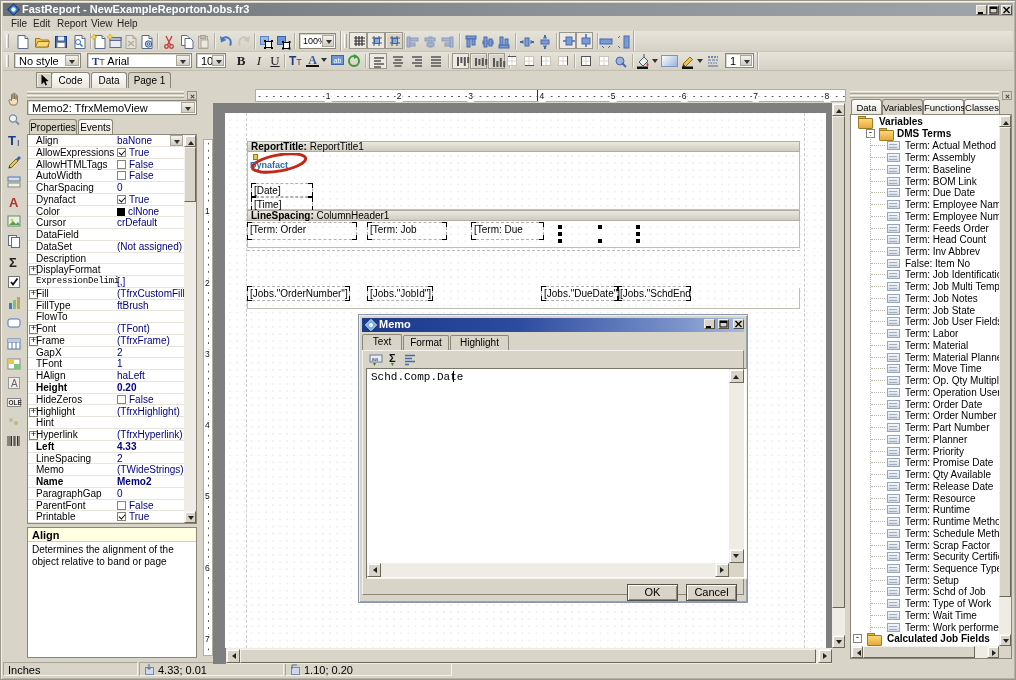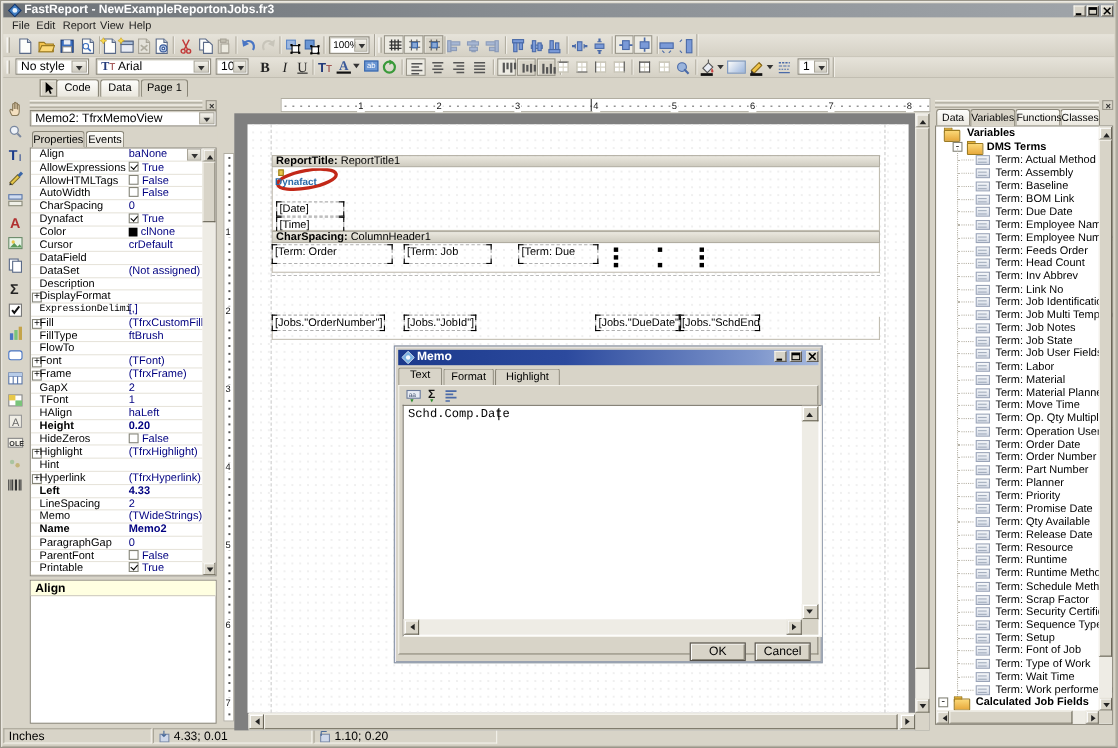--- a/index.html
+++ b/index.html
@@ -820,20 +820,21 @@
         <span class="nm" style="">Printable</span>
         <span class="vl"><span class="cbx c"></span>True</span>
       </div>
 <div class="sb" style="right:0;top:0;width:12px;bottom:0;"></div>
 <div class="sbtn up" style="right:0;top:0;width:12px;height:12px;"></div>
 <div class="sbtn dn" style="right:0;bottom:0;width:12px;height:12px;"></div>
 <div class="thumb" style="right:0;top:12px;width:12px;height:55px;"></div>
     </div>
   <div id="pdesc">
     <div class="hd">Align</div>
+    <div class="bd">Determines the alignment of the object relative to band or page</div>
   </div>
 </div>
 <div id="hruler">
     <span class="rnum" style="left:72.0px;top:1px;">1</span>
 <span class="rnum" style="left:143.2px;top:1px;">2</span>
 <span class="rnum" style="left:214.5px;top:1px;">3</span>
 <span class="rnum" style="left:285.8px;top:1px;">4</span>
 <span class="rnum" style="left:357.0px;top:1px;">5</span>
 <span class="rnum" style="left:428.2px;top:1px;">6</span>
 <span class="rnum" style="left:499.5px;top:1px;">7</span>
@@ -869,21 +870,21 @@
         <span class="cnr br"></span>
         <span style="position:absolute;left:2px;top:0px;">[Date]</span>
       </div>
 <div class="memo dash" style="left:26px;top:84px;width:62px;height:14px;">
         <span class="cnr tl"></span>
         <span class="cnr tr"></span>
         <span class="cnr bl"></span>
         <span class="cnr br"></span>
         <span style="position:absolute;left:2px;top:0px;">[Time]</span>
       </div>
-<div class="bandhdr" style="top:97px;"><b>CharSpacing:</b> ColumnHeader1</div>
+<div class="bandhdr" style="top:97px;"><b>LineSpacing:</b> ColumnHeader1</div>
 <div class="bandbody" style="top:108px;height:27px;"></div>
 <div class="memo dash" style="left:22px;top:109px;width:110px;height:18px;">
         <span class="cnr tl"></span>
         <span class="cnr tr"></span>
         <span class="cnr bl"></span>
         <span class="cnr br"></span>
         <span style="position:absolute;left:2px;top:0px;">[Term: Order</span>
       </div>
 <div class="memo dash" style="left:142px;top:109px;width:80px;height:18px;">
         <span class="cnr tl"></span>
@@ -1015,21 +1016,21 @@
         <span style="position:absolute;left:54px;top:0;">Term: Head Count</span>
       </div>
 <div class="trow" style="top:131.0px;">
         <span style="position:absolute;left:20px;top:5px;width:14px;border-top:1px dotted #b8b4a8;"></span>
         <span class="vicon" style="left:36px;top:1px;"></span>
         <span style="position:absolute;left:54px;top:0;">Term: Inv Abbrev</span>
       </div>
 <div class="trow" style="top:142.7px;">
         <span style="position:absolute;left:20px;top:5px;width:14px;border-top:1px dotted #b8b4a8;"></span>
         <span class="vicon" style="left:36px;top:1px;"></span>
-        <span style="position:absolute;left:54px;top:0;">Term: Link No</span>
+        <span style="position:absolute;left:54px;top:0;">False: Item No</span>
       </div>
 <div class="trow" style="top:154.4px;">
         <span style="position:absolute;left:20px;top:5px;width:14px;border-top:1px dotted #b8b4a8;"></span>
         <span class="vicon" style="left:36px;top:1px;"></span>
         <span style="position:absolute;left:54px;top:0;">Term: Job Identification</span>
       </div>
 <div class="trow" style="top:166.2px;">
         <span style="position:absolute;left:20px;top:5px;width:14px;border-top:1px dotted #b8b4a8;"></span>
         <span class="vicon" style="left:36px;top:1px;"></span>
         <span style="position:absolute;left:54px;top:0;">Term: Job Multi Template</span>
@@ -1155,21 +1156,21 @@
         <span style="position:absolute;left:54px;top:0;">Term: Sequence Type</span>
       </div>
 <div class="trow" style="top:459.7px;">
         <span style="position:absolute;left:20px;top:5px;width:14px;border-top:1px dotted #b8b4a8;"></span>
         <span class="vicon" style="left:36px;top:1px;"></span>
         <span style="position:absolute;left:54px;top:0;">Term: Setup</span>
       </div>
 <div class="trow" style="top:471.4px;">
         <span style="position:absolute;left:20px;top:5px;width:14px;border-top:1px dotted #b8b4a8;"></span>
         <span class="vicon" style="left:36px;top:1px;"></span>
-        <span style="position:absolute;left:54px;top:0;">Term: Font of Job</span>
+        <span style="position:absolute;left:54px;top:0;">Term: Schd of Job</span>
       </div>
 <div class="trow" style="top:483.2px;">
         <span style="position:absolute;left:20px;top:5px;width:14px;border-top:1px dotted #b8b4a8;"></span>
         <span class="vicon" style="left:36px;top:1px;"></span>
         <span style="position:absolute;left:54px;top:0;">Term: Type of Work</span>
       </div>
 <div class="trow" style="top:494.9px;">
         <span style="position:absolute;left:20px;top:5px;width:14px;border-top:1px dotted #b8b4a8;"></span>
         <span class="vicon" style="left:36px;top:1px;"></span>
         <span style="position:absolute;left:54px;top:0;">Term: Wait Time</span>

